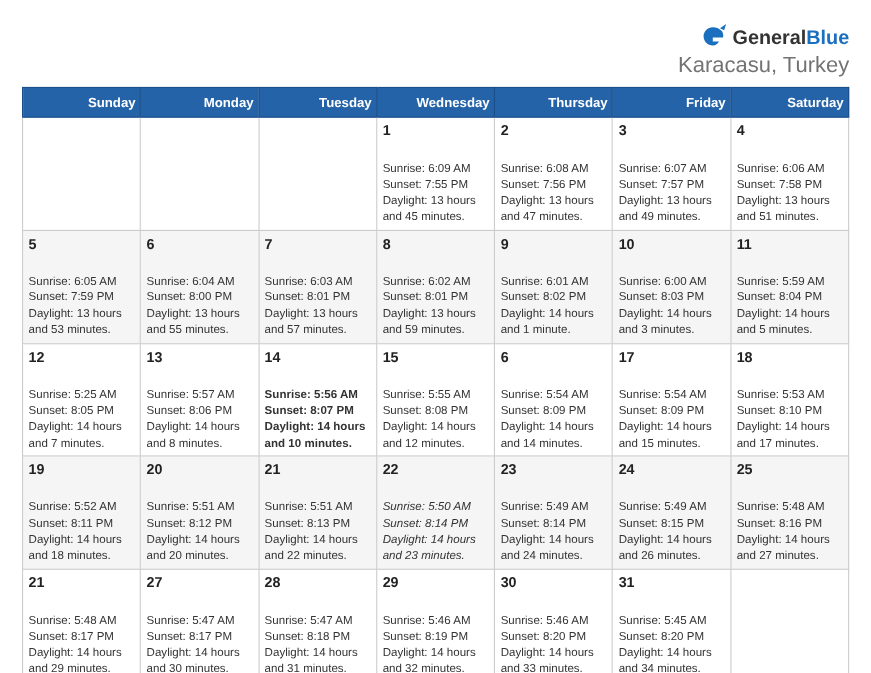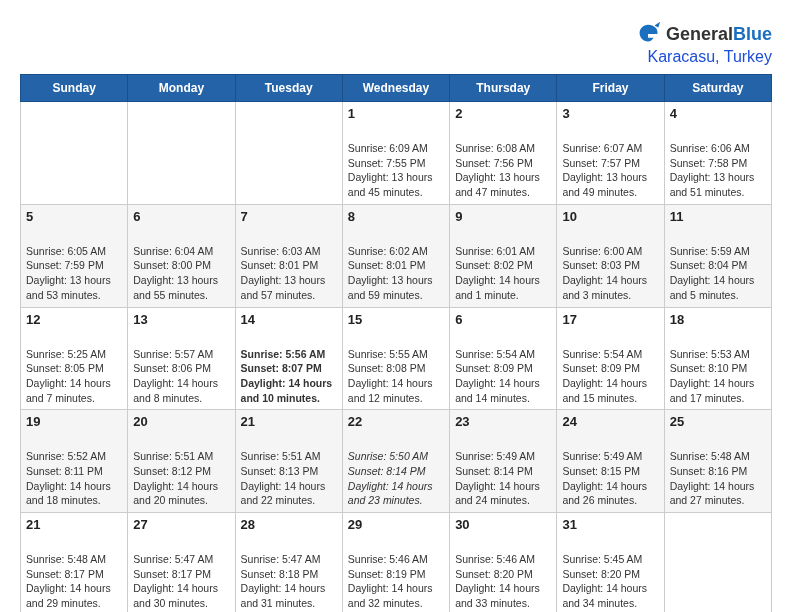--- a/index.html
+++ b/index.html
@@ -38,33 +38,33 @@
     }
     .title-block {
       text-align: right;
     }
     .title-month {
       font-size: 36px;
       font-weight: bold;
       color: #222;
     }
     .title-location {
-      font-size: 16px;
-      color: #1d4ed8;
+      font-size: 20px;
+      color: #737373;
     }
     .calendar {
       width: 100%;
       border-collapse: collapse;
       font-size: 11px;
     }
     .calendar thead th {
       background: #2563a8;
       color: #fff;
       padding: 6px 4px;
-      text-align: center;
+      text-align: right;
       font-size: 12px;
       font-weight: bold;
       border: 1px solid #1a4f8a;
     }
     .calendar tbody td {
       vertical-align: top;
       border: 1px solid #ccc;
       padding: 4px 5px;
       width: 107px;
       min-height: 80px;

